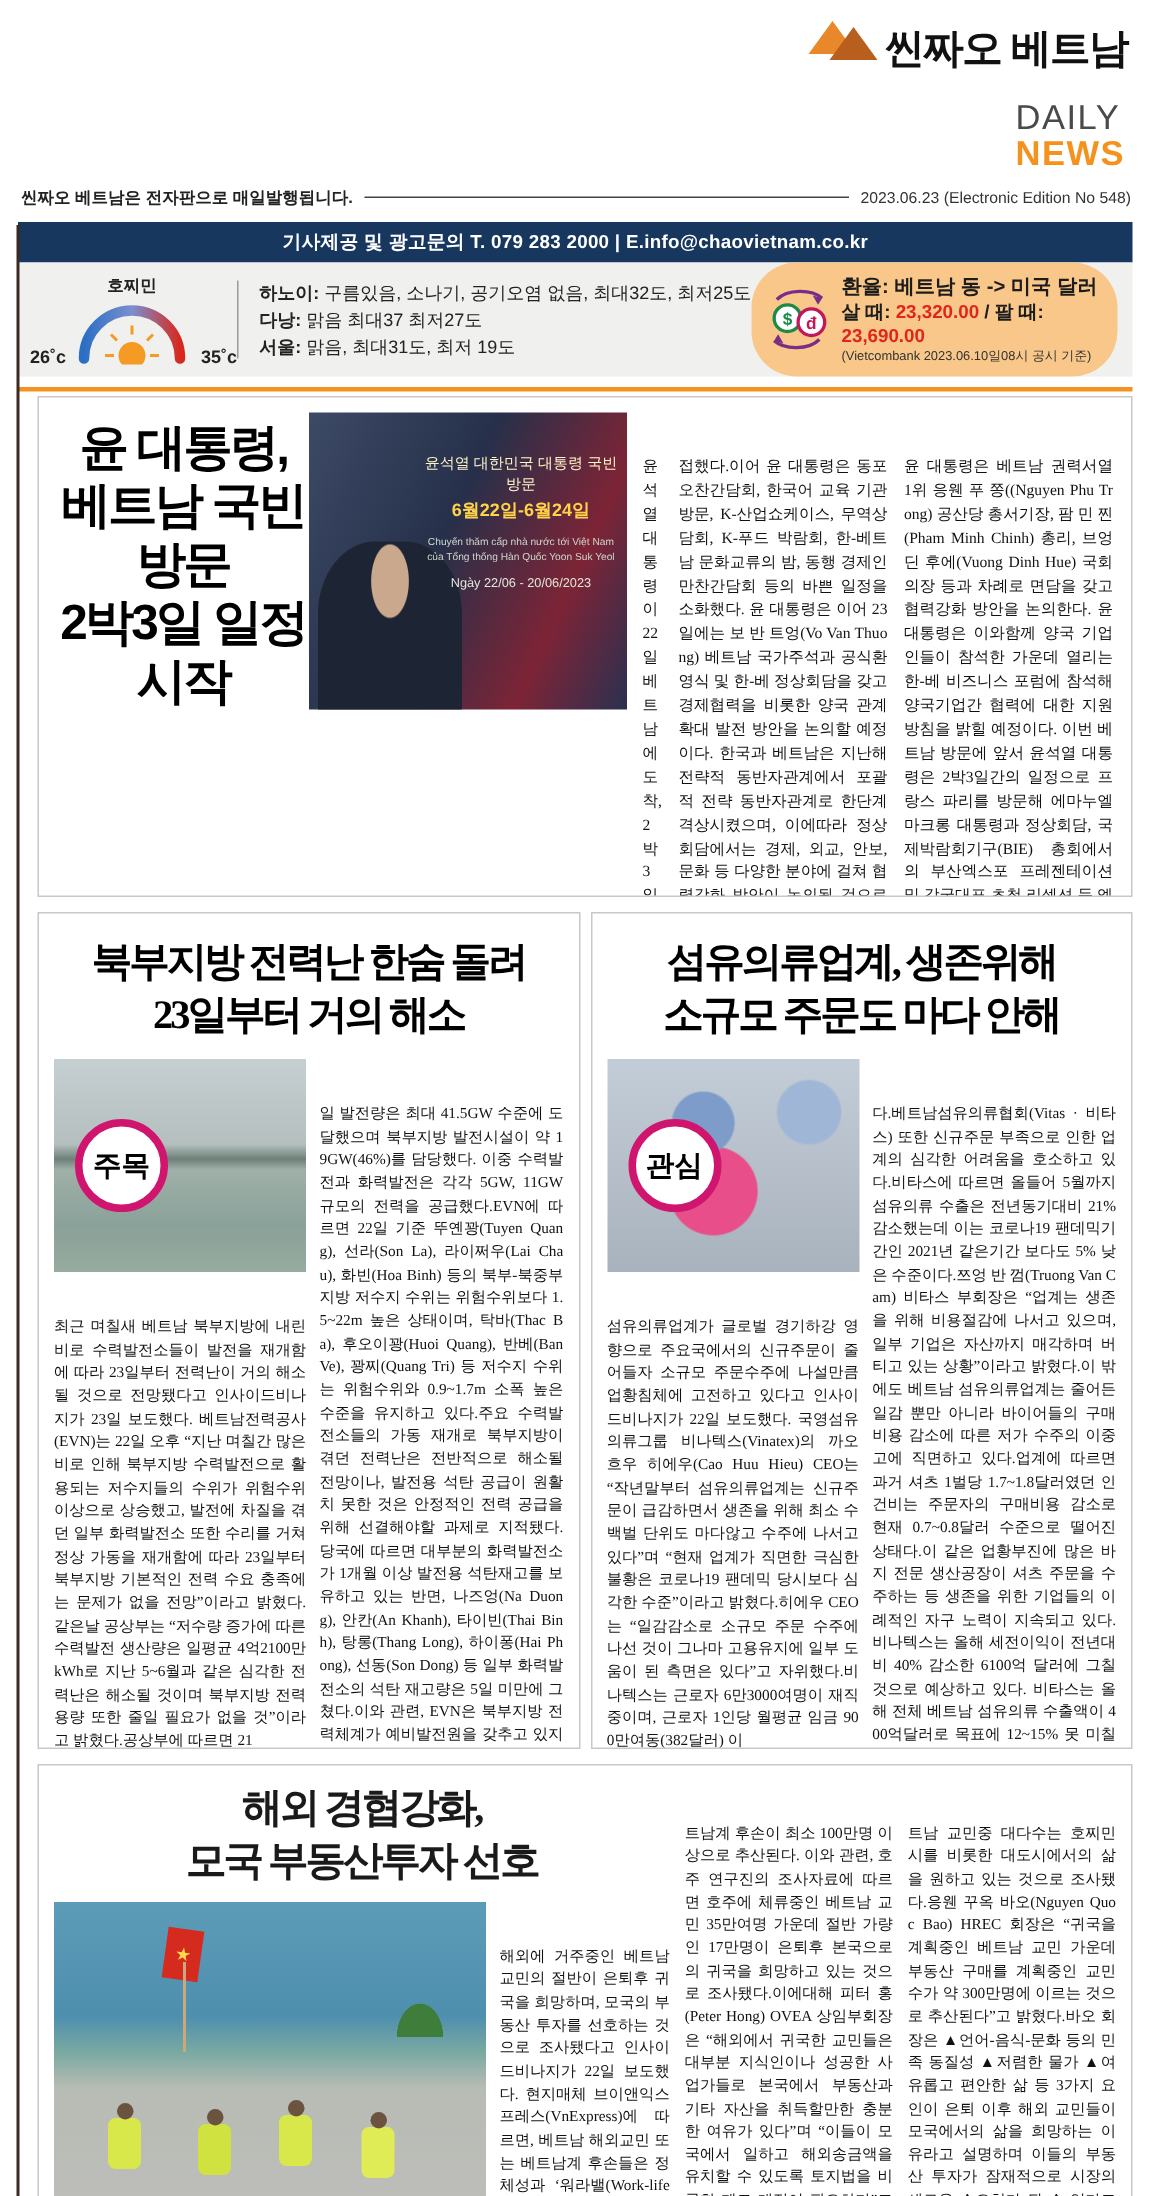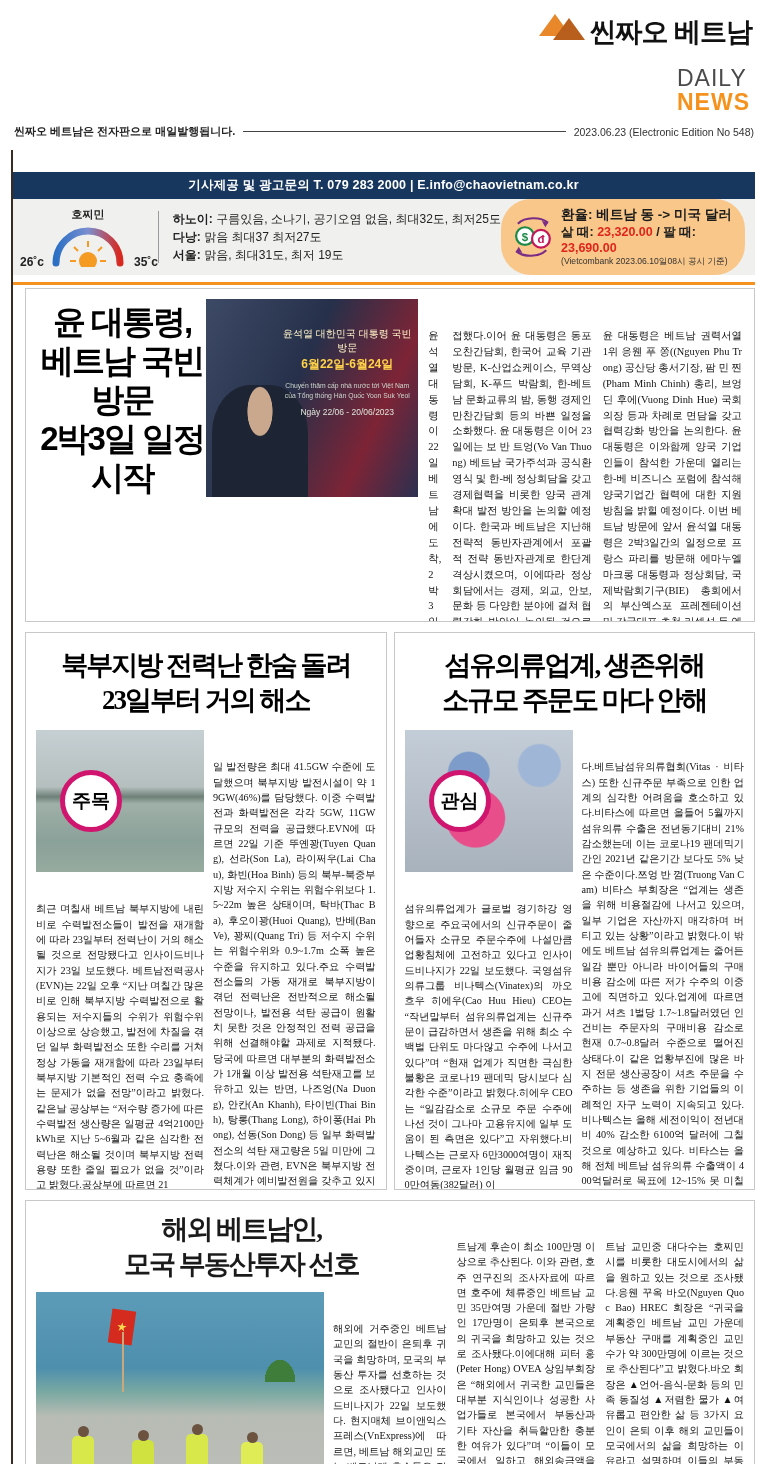--- a/index.html
+++ b/index.html
@@ -3,21 +3,21 @@
 <meta charset="utf-8">
 <style>
   * { margin:0; padding:0; box-sizing:border-box; }
   body {
     width:768px; height:1464px; background:#ffffff; position:relative;
     font-family:"Liberation Sans", sans-serif; color:#1a1a1a; overflow:hidden;
   }
   .left-rule { position:absolute; left:11px; top:150px; width:2px; height:1314px; background:#3a2b22; }
 
   
-  .masthead { position:relative; height:172px; padding:0 14px 0 30px; }
+  .masthead { position:relative; height:148px; padding:0 14px 0 30px; }
   .kr-logo { position:absolute; right:16px; top:14px; display:flex; align-items:flex-start; gap:4px; }
   .hat-ico { position:relative; width:46px; height:26px; }
   .hat-ico .t1, .hat-ico .t2 { position:absolute; width:0; height:0; border-left:16px solid transparent; border-right:16px solid transparent; border-bottom:22px solid #e8882a; }
   .hat-ico .t1 { left:0; top:0; }
   .hat-ico .t2 { left:14px; top:4px; border-bottom-color:#b95f1d; }
   .kr-logo-text { font-size:27px; font-weight:900; letter-spacing:-1px; color:#111; }
   .daily-news { position:absolute; right:18px; top:66px; text-align:left; line-height:1.05; }
   .daily-news .daily { font-size:23px; color:#4a4a4a; letter-spacing:1px; font-weight:500; }
   .daily-news .news  { font-size:23px; color:#f5921e; font-weight:800; letter-spacing:1px; }
   .main-logo { position:absolute; left:28px; top:38px; white-space:nowrap; line-height:1; }
@@ -74,21 +74,21 @@
 
   
   .mid-wrap { margin:10px 13px 0 25px; display:flex; gap:7px; }
   .mid-box { flex:1; height:558px; padding:9px 10px; overflow:hidden; }
   .mid-headline { font-family:"Liberation Serif", serif; text-align:center; font-size:27px; font-weight:900; letter-spacing:-2px; line-height:1.3; color:#000; margin:6px 0 12px 0; }
   .mid-row { display:flex; gap:9px; }
   .mid-leftcol { width:168px; flex-shrink:0; }
   .mid-img { width:168px; height:142px; margin-bottom:8px; }
   .lake-img { background:linear-gradient(180deg,#c6cfd2 0%,#b4bfbe 40%,#6e8078 47%,#9fb0a8 52%,#8aa199 78%,#97ab9f 100%); }
   .factory-img { background:radial-gradient(circle at 38% 30%, #7d9cc9 0 14%, transparent 15%), radial-gradient(circle at 42% 62%, #e84e8a 0 22%, transparent 23%), radial-gradient(circle at 80% 25%, #9fb6d6 0 12%, transparent 13%), linear-gradient(180deg,#c3cdd8 0%,#b6bfca 50%,#a8b2bd 100%); }
-  .badge { position:absolute; left:24px; top:40px; width:62px; height:62px; border-radius:50%; background:#fff; border:5px solid #d0156f; display:flex; align-items:center; justify-content:center; font-family:Liberation Mono, monospace; font-size:19px; font-weight:900; color:#000; }
+  .badge { position:absolute; left:14px; top:40px; width:62px; height:62px; border-radius:50%; background:#fff; border:5px solid #d0156f; display:flex; align-items:center; justify-content:center; font-family:Liberation Mono, monospace; font-size:19px; font-weight:900; color:#000; }
   .mid-col-r { flex:1; }
   .mid-box .coltext { font-size:10.2px; line-height:15.35px; }
 
   
   .bottom-article { margin:10px 13px 0 25px; height:292px; padding:9px 10px; display:flex; gap:10px; overflow:hidden; }
   .ba-left { width:420px; display:flex; flex-direction:column; }
   .ba-headline { font-family:"Liberation Serif", serif; text-align:center; font-size:27px; font-weight:900; letter-spacing:-2px; line-height:1.3; margin:2px 0 10px 0; }
   .ba-row { display:flex; gap:9px; flex:1; }
   .ba-img { width:288px; height:200px; background:linear-gradient(180deg,#5d9cb8 0%,#4e8fae 38%,#79a9a2 50%,#b7bcb4 62%,#bdbdb9 100%); flex-shrink:0; }
   .ba-img .flag { position:absolute; left:74px; top:18px; width:24px; height:34px; background:#d42b1e; transform:rotate(8deg); display:flex; align-items:center; justify-content:center; color:#ffd84d; font-size:12px; }
@@ -239,21 +239,21 @@
         <p class="coltext">다.베트남섬유의류협회(Vitas · 비타스) 또한 신규주문 부족으로 인한 업계의 심각한 어려움을 호소하고 있다.비타스에 따르면 올들어 5월까지 섬유의류 수출은 전년동기대비 21% 감소했는데 이는 코로나19 팬데믹기간인 2021년 같은기간 보다도 5% 낮은 수준이다.쯔엉 반 껌(Truong Van Cam) 비타스 부회장은 “업계는 생존을 위해 비용절감에 나서고 있으며, 일부 기업은 자산까지 매각하며 버티고 있는 상황”이라고 밝혔다.이 밖에도 베트남 섬유의류업계는 줄어든 일감 뿐만 아니라 바이어들의 구매비용 감소에 따른 저가 수주의 이중고에 직면하고 있다.업계에 따르면 과거 셔츠 1벌당 1.7~1.8달러였던 인건비는 주문자의 구매비용 감소로 현재 0.7~0.8달러 수준으로 떨어진 상태다.이 같은 업황부진에 많은 바지 전문 생산공장이 셔츠 주문을 수주하는 등 생존을 위한 기업들의 이례적인 자구 노력이 지속되고 있다.비나텍스는 올해 세전이익이 전년대비 40% 감소한 6100억 달러에 그칠 것으로 예상하고 있다. 비타스는 올해 전체 베트남 섬유의류 수출액이 400억달러로 목표에 12~15% 못 미칠 것으로 전망했다.</p>
         <div class="credit-line">(인사이드비나 2023.06.22)</div>
       </div>
     </div>
   </section>
 </div>
 
 <section class="abox bottom-article">
   <div class="ba-left">
     <h2 class="ba-headline">
-      <span>해외 베트남인,</span><br>
+      <span>해외 경협강화,</span><br>
       <span>모국 부동산투자 선호</span>
     </h2>
     <div class="ba-row">
       <div class="photo ba-img">
         <div class="flag">★</div>
         <div class="pole"></div>
         <div class="palm"></div>
         <div class="runner r1"></div>
         <div class="runner r2"></div>
         <div class="runner r3"></div>

